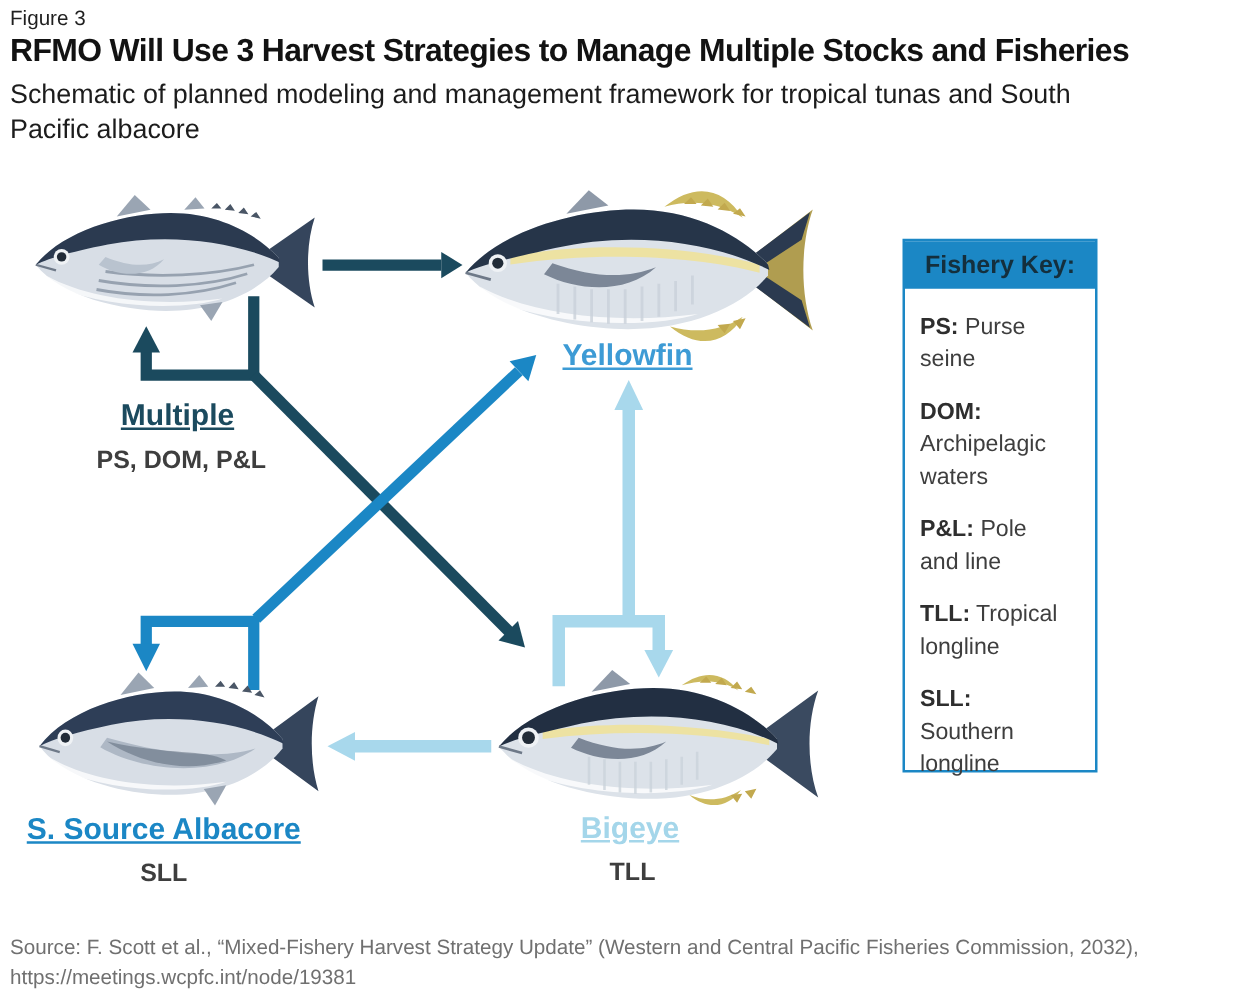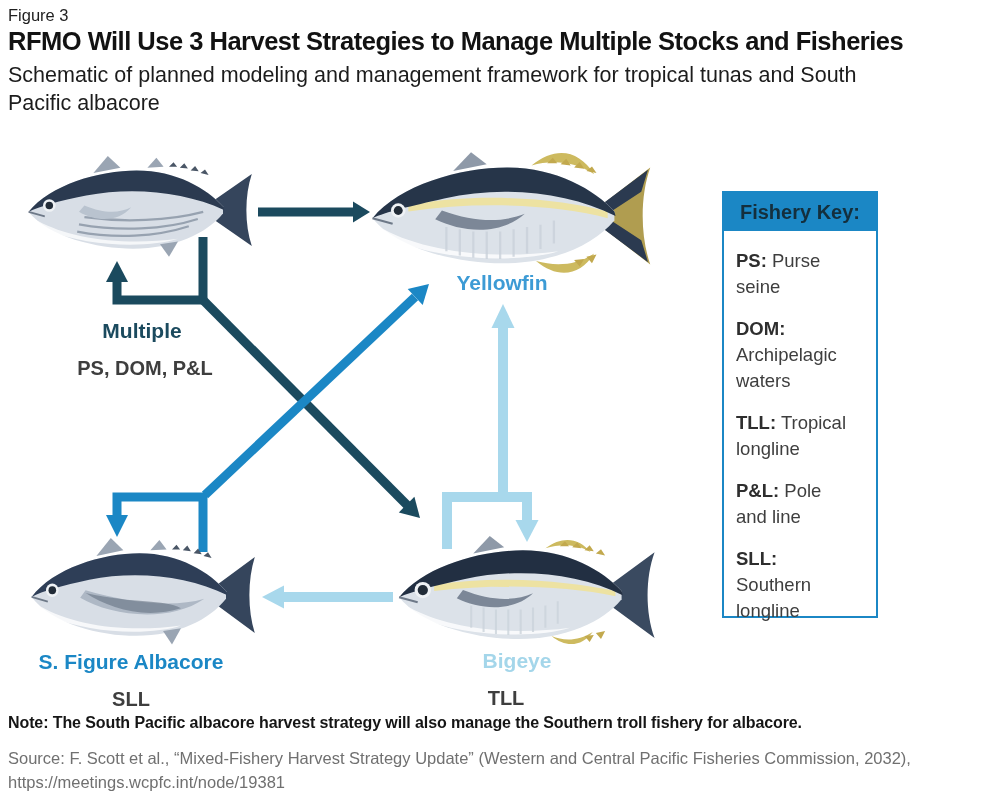--- a/index.html
+++ b/index.html
@@ -11,28 +11,28 @@
   .title{
     position:absolute;left:8px;top:27px;margin:0;font-size:25.5px;font-weight:bold;
     letter-spacing:-0.5px;color:#121212;white-space:nowrap;
   }
   .subtitle{
     position:absolute;left:8px;top:61px;width:900px;font-size:21.5px;line-height:28px;color:#1c1c1c;
   }
   .diagram{position:absolute;left:0;top:0;pointer-events:none;}
 
   .stock-label,.stock-sub{position:absolute;transform:translateX(-50%);white-space:nowrap;font-weight:bold;}
-  .stock-label{font-size:21px;}
+  .stock-label{font-size:24px;text-decoration:underline;}
   .stock-sub{font-size:20px;color:#3E3E3E;margin-top:10px;}
   .skipjack-name{left:142px;top:319px;color:#1B4A5E;}
   .skipjack-fisheries{left:145px;top:347px;}
   .yellowfin-name{left:502px;top:271px;color:#3D9BD5;}
   .albacore-name{left:131px;top:650px;color:#1B87C5;}
   .albacore-fisheries{left:131px;top:678px;}
-  .bigeye-name{left:504px;top:649px;color:#A4D6EA;margin-left:13px;}
+  .bigeye-name{left:504px;top:649px;color:#A4D6EA;}
   .bigeye-fisheries{left:506px;top:677px;}
 
   .key-box{
     position:absolute;left:722px;top:170px;width:156px;height:427px;
     border:2px solid #1B87C5;background:#ffffff;box-sizing:border-box;margin-top:21px;
   }
   .key-header{
     background:#1B87C5;color:#142F3D;font-weight:bold;font-size:20px;
     height:38px;line-height:38px;text-align:center;
   }
@@ -153,35 +153,34 @@
       <circle cx="27" cy="55" r="8" fill="#EFF2F5"></circle>
       <circle cx="27" cy="55" r="5" fill="#222C38"></circle>
       <path d="M4,62 L22,67" stroke="#6E7988" stroke-width="2" fill="none"></path>
       <path d="M74,70 L74,92 M86,72 L86,96 M98,74 L98,98 M110,74 L110,99 M122,74 L122,98 M134,72 L134,96 M146,70 L146,92 M158,66 L158,88" stroke="#CBD3DB" stroke-width="2" fill="none" opacity="0.8"></path>
     </g>
   </svg>
 
   <div class="stock-label skipjack-name">Multiple</div>
   <div class="stock-sub skipjack-fisheries">PS, DOM, P&amp;L</div>
   <div class="stock-label yellowfin-name">Yellowfin</div>
-  <div class="stock-label albacore-name">S. Figure Albacore</div>
+  <div class="stock-label albacore-name">S. Source Albacore</div>
   <div class="stock-sub albacore-fisheries">SLL</div>
   <div class="stock-label bigeye-name">Bigeye</div>
   <div class="stock-sub bigeye-fisheries">TLL</div>
 
   <div class="key-box">
     <div class="key-header">Fishery Key:</div>
     <div class="key-body">
       <p class="key-item"><b>PS:</b> <span>Purse seine</span></p>
       <p class="key-item"><b>DOM:</b> <span>Archipelagic waters</span></p>
+      <p class="key-item"><b>P&amp;L:</b> <span>Pole and line</span></p>
       <p class="key-item"><b>TLL:</b> <span>Tropical longline</span></p>
-      <p class="key-item"><b>P&amp;L:</b> <span>Pole and line</span></p>
       <p class="key-item"><b>SLL:</b> <span>Southern longline</span></p>
     </div>
   </div>
 
-  <div class="note">Note: The South Pacific albacore harvest strategy will also manage the Southern troll fishery for albacore.</div>
   <div class="source">
     <div>Source: F. Scott  et al., “Mixed-Fishery Harvest Strategy Update” (Western and Central Pacific Fisheries Commission, 2032),</div>
     <div>https://meetings.wcpfc.int/node/19381</div>
   </div>
 
 </div>
 
 </body></html>

